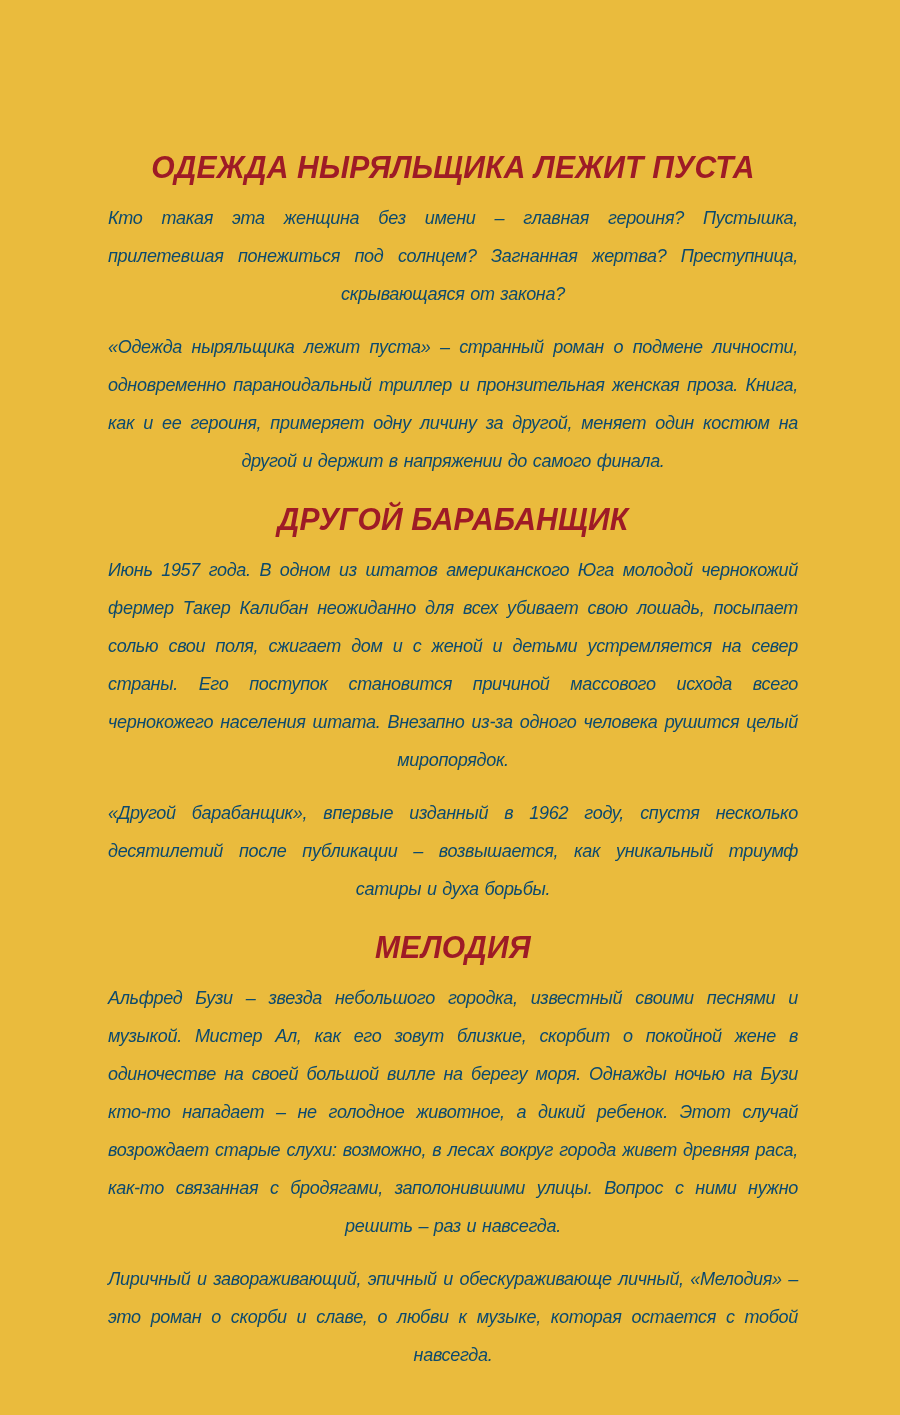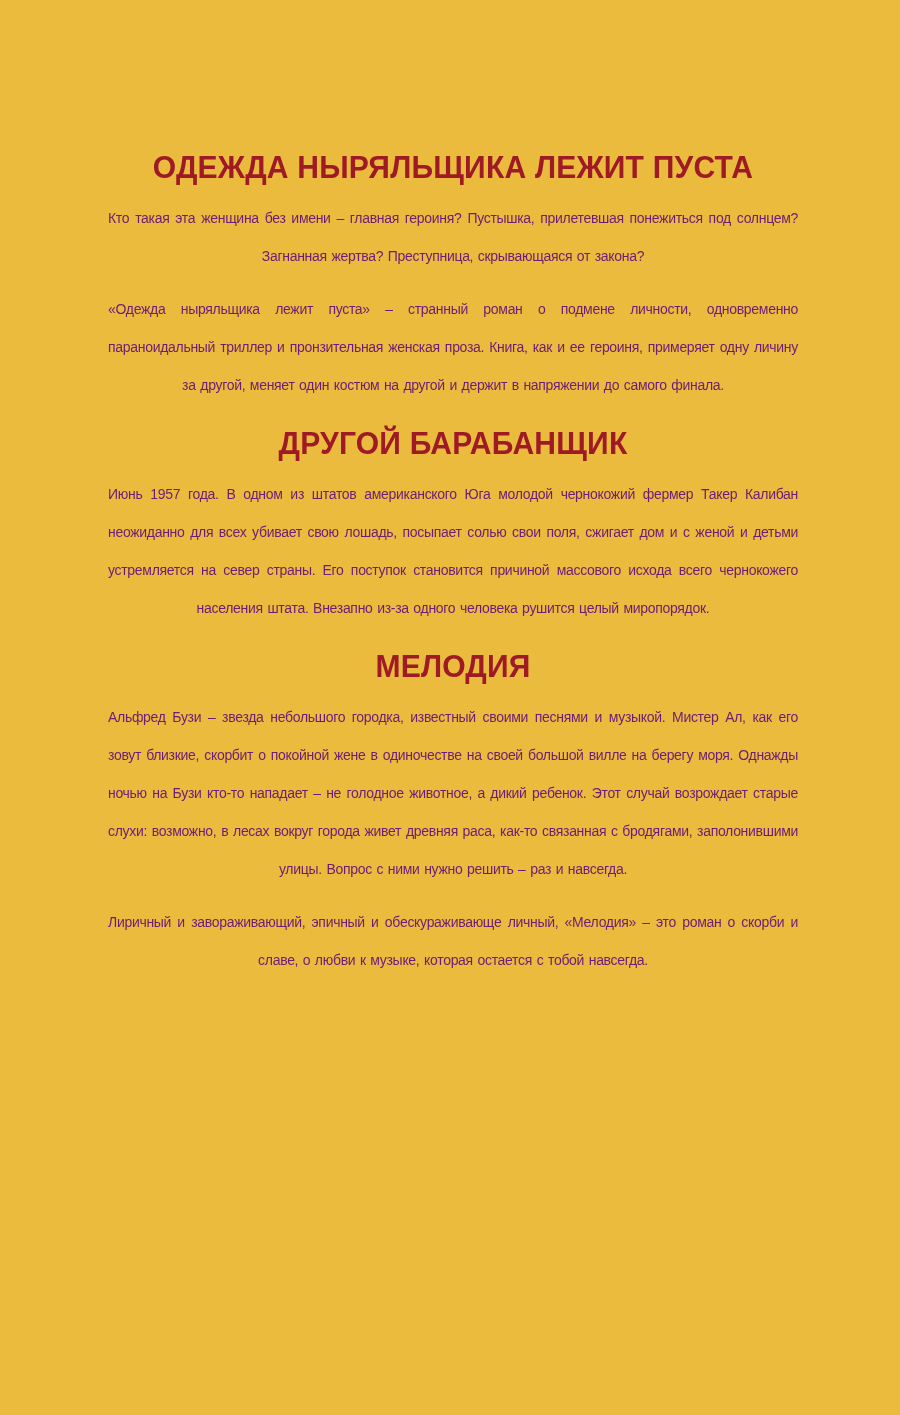--- a/index.html
+++ b/index.html
@@ -6,20 +6,21 @@
     margin: 0;
     padding: 0;
   }
   .page {
     position: relative;
     width: 900px;
     height: 1415px;
     background: #EABB3D;
     overflow: hidden;
     font-family: "Liberation Sans", sans-serif;
+    font-style: italic;
   }
   .content {
     box-sizing: border-box;
     padding: 150px 102px 0 108px;
   }
   .section-heading {
     margin: 22px 0 13px 0;
     text-align: center;
     font-size: 31px;
     line-height: 36px;
@@ -30,45 +31,46 @@
     transform: scaleX(0.97);
     transform-origin: center;
   }
   .section:first-child .section-heading {
     margin-top: 0;
   }
   .paragraph {
     margin: 0 0 15px 0;
     text-align: justify;
     text-align-last: center;
-    font-size: 14px;
+    font-size: 18px;
     line-height: 38px;
     letter-spacing: -0.3px;
     word-spacing: 1px;
-    color: #701a75;
+    color: #0c4a6e;
   }
   .section {
     margin: 0;
   }
 </style>
 </head>
 <body>
 
 <div class="page">
   <div class="content">
 
     <div class="section">
       <h2 class="section-heading">ОДЕЖДА НЫРЯЛЬЩИКА ЛЕЖИТ ПУСТА</h2>
       <p class="paragraph">Кто такая эта женщина без имени – главная героиня? Пустышка, прилетевшая понежиться под солнцем? Загнанная жертва? Преступница, скрывающаяся от закона?</p>
       <p class="paragraph">«Одежда ныряльщика лежит пуста» – странный роман о подмене личности, одновременно параноидальный триллер и пронзительная женская проза. Книга, как и ее героиня, примеряет одну личину за другой, меняет один костюм на другой и держит в напряжении до самого финала.</p>
     </div>
 
     <div class="section">
       <h2 class="section-heading">ДРУГОЙ БАРАБАНЩИК</h2>
       <p class="paragraph">Июнь 1957 года. В одном из штатов американского Юга молодой чернокожий фермер Такер Калибан неожиданно для всех убивает свою лошадь, посыпает солью свои поля, сжигает дом и с женой и детьми устремляется на север страны. Его поступок становится причиной массового исхода всего чернокожего населения штата. Внезапно из-за одного человека рушится целый миропорядок.</p>
+      <p class="paragraph">«Другой барабанщик», впервые изданный в 1962 году, спустя несколько десятилетий после публикации – возвышается, как уникальный триумф сатиры и духа борьбы.</p>
     </div>
 
     <div class="section">
       <h2 class="section-heading">МЕЛОДИЯ</h2>
       <p class="paragraph">Альфред Бузи – звезда небольшого городка, известный своими песнями и музыкой. Мистер Ал, как его зовут близкие, скорбит о покойной жене в одиночестве на своей большой вилле на берегу моря. Однажды ночью на Бузи кто-то нападает – не голодное животное, а дикий ребенок. Этот случай возрождает старые слухи: возможно, в лесах вокруг города живет древняя раса, как-то связанная с бродягами, заполонившими улицы. Вопрос с ними нужно решить – раз и навсегда.</p>
       <p class="paragraph">Лиричный и завораживающий, эпичный и обескураживающе личный, «Мелодия» – это роман о скорби и славе, о любви к музыке, которая остается с тобой навсегда.</p>
     </div>
 
   </div>
 </div>

